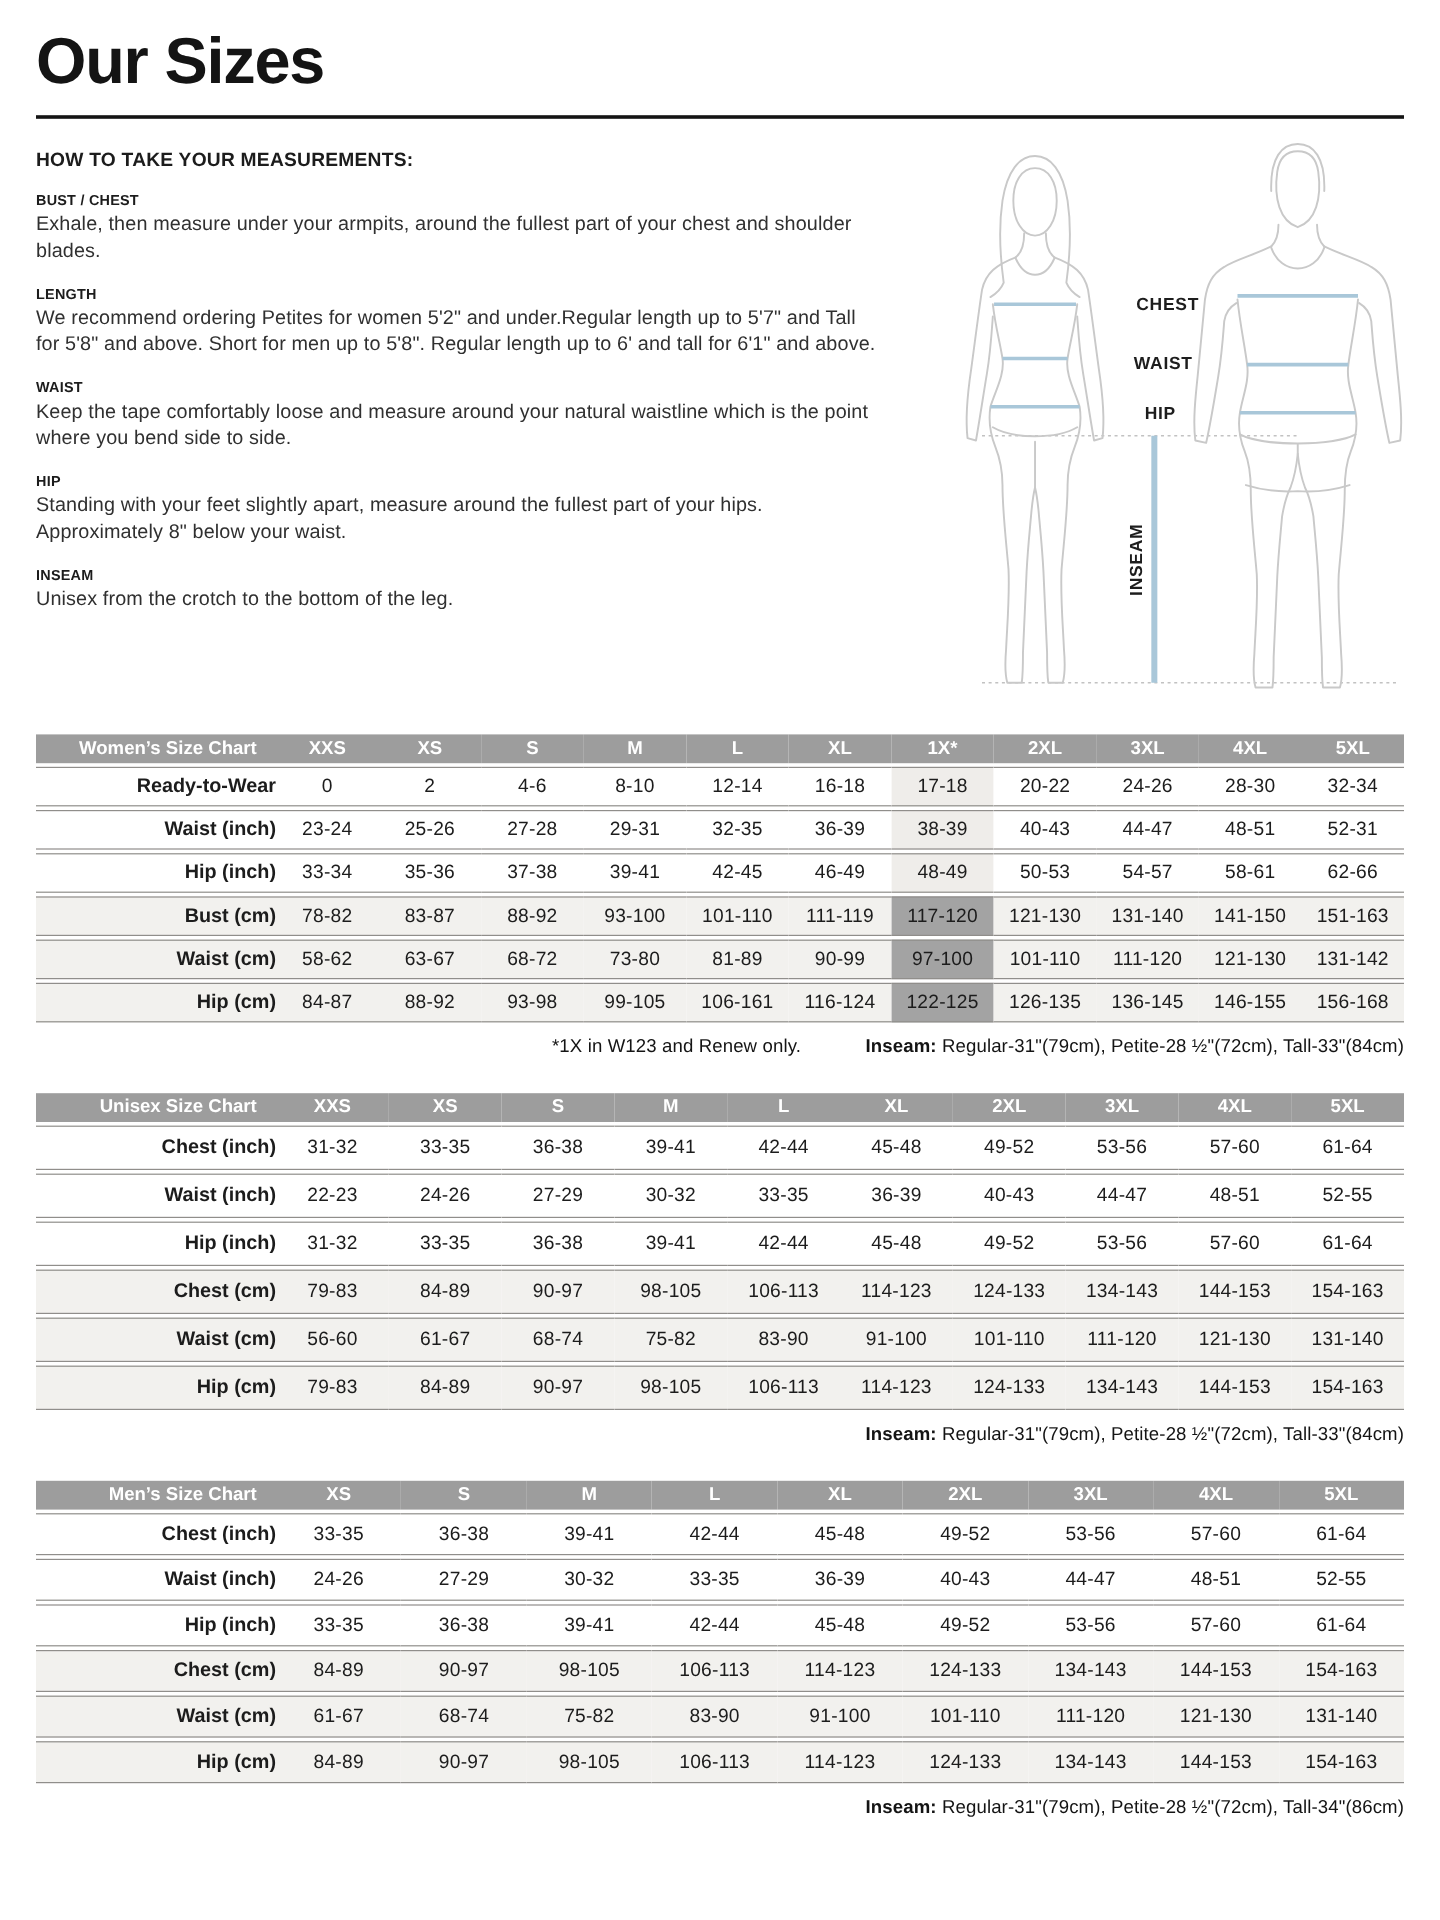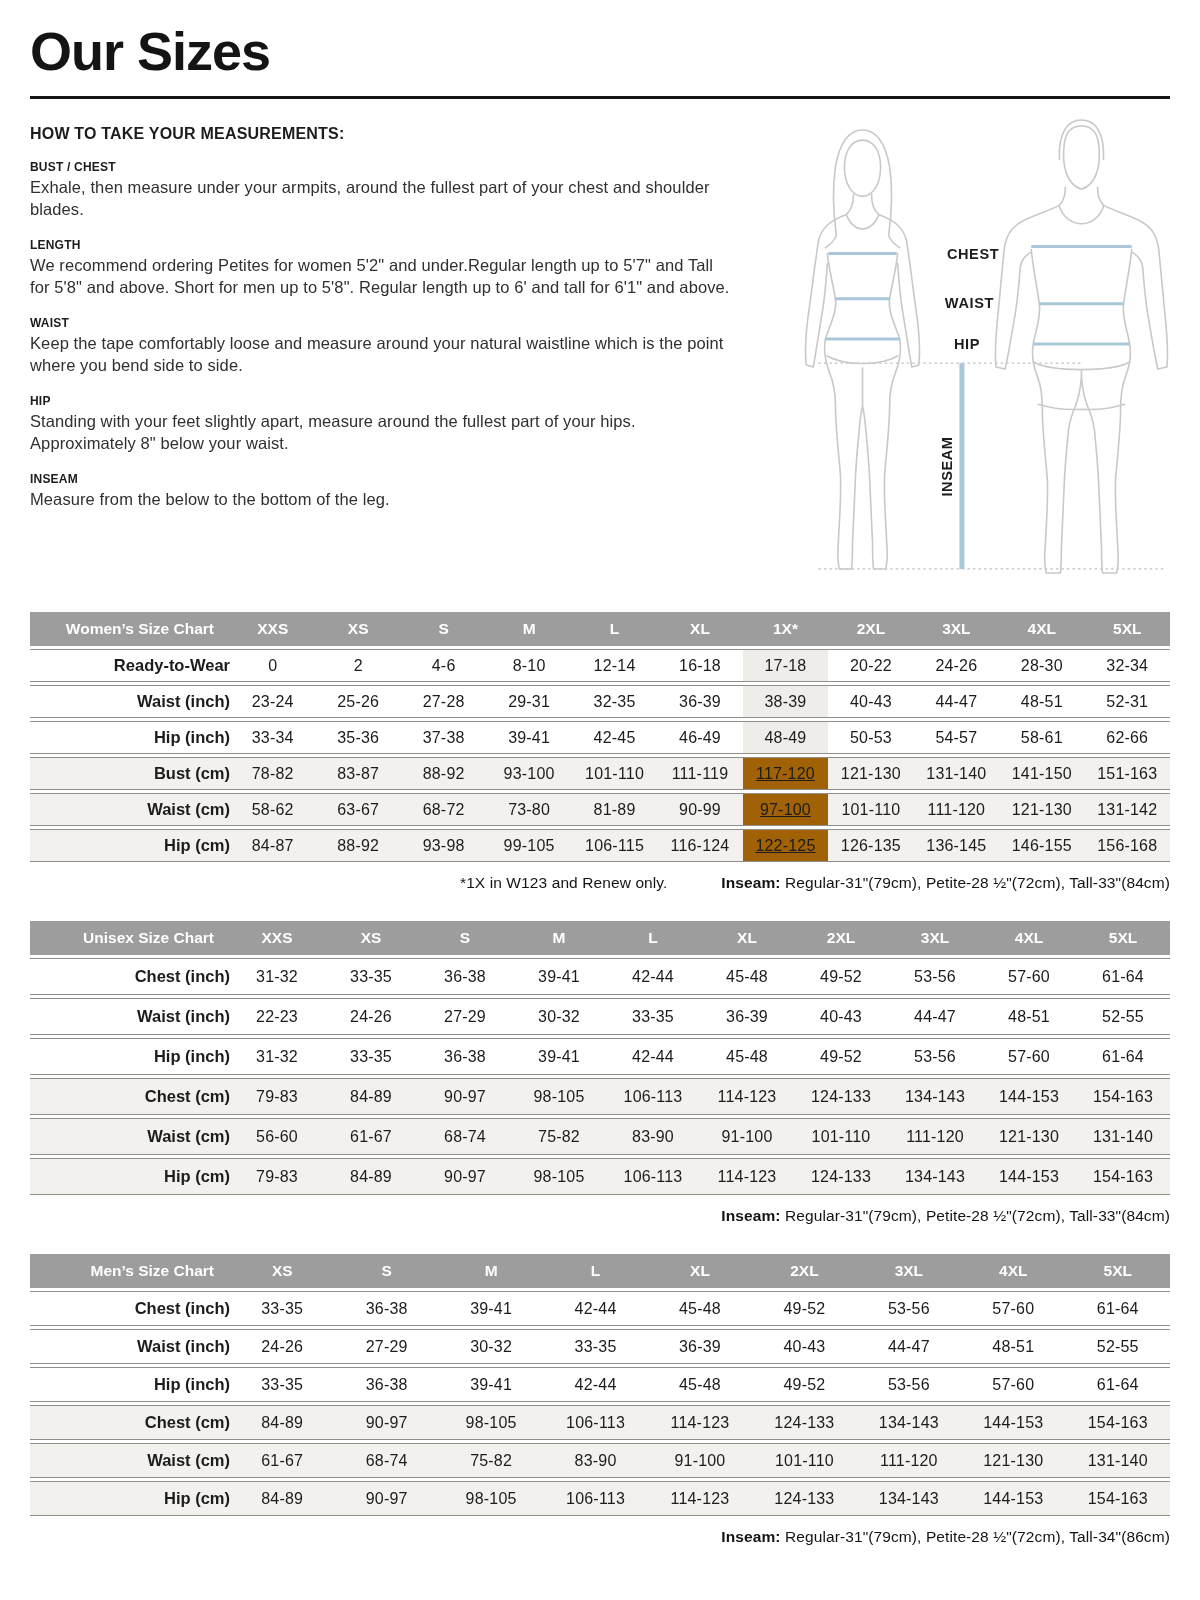--- a/index.html
+++ b/index.html
@@ -25,30 +25,30 @@
   svg text{font-family:"Liberation Sans","DejaVu Sans",sans-serif;font-weight:700;fill:#1d1d1d;font-size:14.5px;letter-spacing:.6px;}
   .outline{fill:none;stroke:#c9c9c9;stroke-width:1.6;stroke-linecap:round;stroke-linejoin:round;}
   .measure{fill:none;stroke:#a9c7d9;stroke-width:3;}
   .inseam-line{fill:none;stroke:#a9c7d9;stroke-width:5;}
   .dotted{fill:none;stroke:#c2c2c2;stroke-width:1.2;stroke-dasharray:2.5,3;}
 
   
   .table-block{margin-top:26px;}
   table.size{width:100%;border-collapse:separate;border-spacing:0 3px;table-layout:fixed;}
   col.label-col{width:200px;}
-  table.size thead th{background:#9d9d9d;color:#ffffff;font-size:15.5px;font-weight:700;height:34px;padding:0;text-align:center;}
+  table.size thead th{background:#9d9d9d;color:#ffffff;font-size:15.5px;font-weight:700;height:24px;padding:0;text-align:center;}
   table.size thead th.rowlabel{text-align:right;padding-right:16px;}
   table.size tbody th{text-align:right;padding-right:16px;font-size:16.5px;font-weight:700;color:#1c1c1c;}
   table.size tbody th,table.size tbody td{height:31px;border-top:1px solid #908e8b;border-bottom:1px solid #908e8b;background:#ffffff;padding:0;}
   table.t1 tbody th,table.t1 tbody td{height:35px;}
   table.t2 tbody th,table.t2 tbody td{height:33px;}
   table.size tbody td{text-align:center;font-size:16px;color:#1c1c1c;letter-spacing:.2px;}
   table.size tr.alt th,table.size tr.alt td{background:#f2f1ee;}
   table.size td.hl{background:#efedea;}
-  table.size tr.alt td.hl{background:#a16207;text-decoration:underline;}
+  table.size tr.alt td.hl{background:#a3a3a3;}
 
   .footnote{display:flex;font-size:15.5px;margin-top:9px;color:#141414;letter-spacing:.1px;}
   .fn-left{margin-left:430px;}
   .fn-right{margin-left:auto;}
   .fn-right b{font-weight:700;}
 </style>
 </head>
 <body>
 
 <div class="page">
@@ -71,21 +71,21 @@
       <div class="m-section">
         <h3>WAIST</h3>
         <p>Keep the tape comfortably loose and measure around your natural waistline which is the point where you bend side to side.</p>
       </div>
       <div class="m-section">
         <h3>HIP</h3>
         <p>Standing with your feet slightly apart, measure around the fullest part of your hips. Approximately 8" below your waist.</p>
       </div>
       <div class="m-section">
         <h3>INSEAM</h3>
-        <p>Measure from the below to the bottom of the leg.</p>
+        <p>Unisex from the crotch to the bottom of the leg.</p>
       </div>
     </div>
 
     <div class="col-fig">
       <svg width="392" height="468" viewBox="0 0 390 466">
 
         <path class="dotted" d="M40,247 L302,247"></path>
         <path class="dotted" d="M40,452 L385,452"></path>
 
         <g>
@@ -233,21 +233,21 @@
             <td>111-120</td>
             <td>121-130</td>
             <td>131-142</td>
           </tr>
           <tr class="alt">
             <th scope="row">Hip (cm)</th>
             <td>84-87</td>
             <td>88-92</td>
             <td>93-98</td>
             <td>99-105</td>
-            <td>106-115</td>
+            <td>106-161</td>
             <td>116-124</td>
             <td class="hl">122-125</td>
             <td>126-135</td>
             <td>136-145</td>
             <td>146-155</td>
             <td>156-168</td>
           </tr>
         </tbody>
       </table>
     <div class="footnote">

